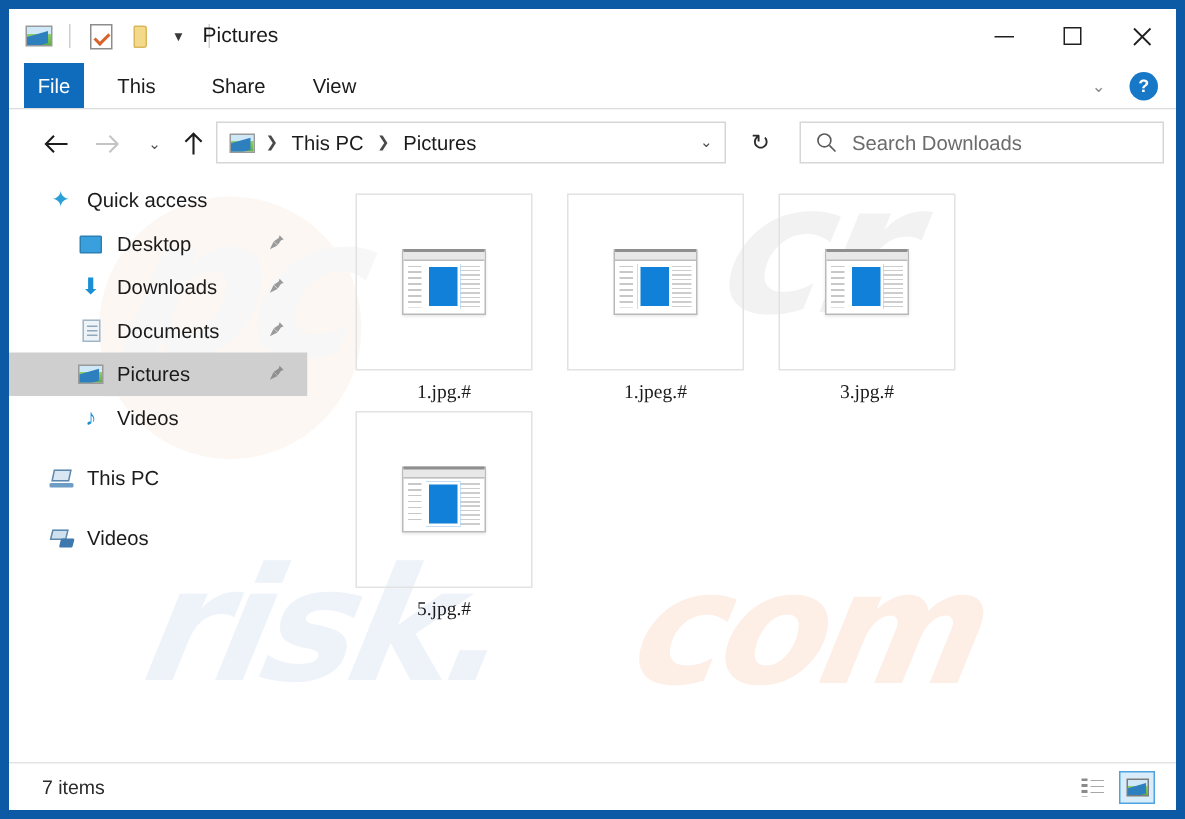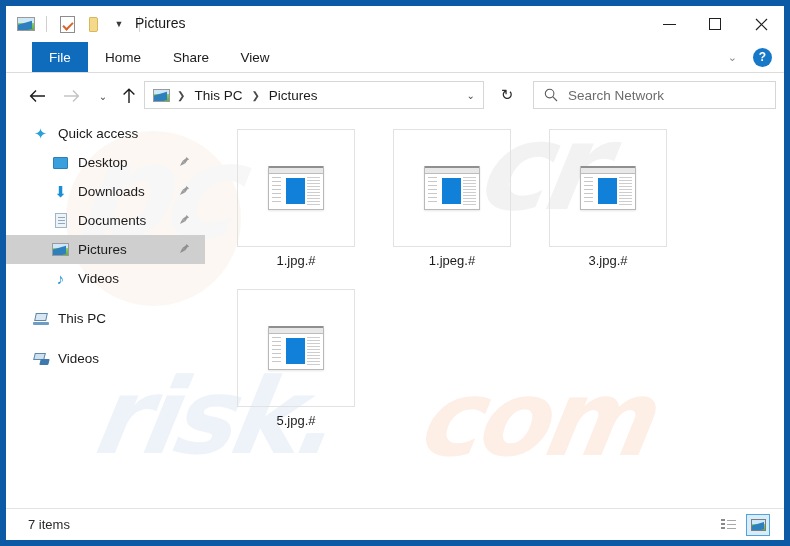--- a/index.html
+++ b/index.html
@@ -201,23 +201,23 @@
   .tab {
     display: flex; align-items: center; justify-content: center;
     font-size: 13.5px;
     color: #1b1b1b;
     padding: 0 16px;
     box-sizing: border-box;
   }
   .tab.file {
     background: #0f6cbd;
     color: #ffffff;
-    width: 56px;
+    width: 40px;
     padding: 0;
-    margin-left: 26px;
+    margin-left: 10px;
   }
   .tab.home { width: 70px; }
   .tab.share { width: 66px; }
   .tab.view { width: 62px; }
   #ribbon-right {
     position: absolute;
     right: 8px; top: 0;
     height: 30px;
     display: flex;
     align-items: center;
@@ -468,21 +468,22 @@
     left: 199px; top: 113px;
     width: 579px; height: 390px;
     z-index: 3;
     overflow: hidden;
   }
   .file-grid {
     position: relative;
     padding: 10px 0 0 21px;
     display: flex;
     flex-wrap: wrap;
-    gap: 16px;
+    gap: 1px;
+    font-family: Liberation Serif, serif;
   }
   .file-tile {
     width: 140px;
     margin: 0 0 4px 0;
     display: flex;
     flex-direction: column;
     align-items: center;
     box-sizing: border-box;
   }
   .thumb-box {
@@ -692,21 +693,21 @@
           <svg width="13" height="13" viewBox="0 0 13 13">
               <path d="M1 1 L12 12 M12 1 L1 12" stroke="#202020" stroke-width="1.2" fill="none"></path>
             </svg>
         </div>
       </div>
     </div>
 
     <div id="ribbon">
       <div id="ribbon-tabs">
         <div class="tab file">File</div>
-        <div class="tab home">Home</div>
+        <div class="tab home">This</div>
         <div class="tab share">Share</div>
         <div class="tab view">View</div>
       </div>
       <div id="ribbon-right">
         <div id="ribbon-expand">⌄</div>
         <div id="help-btn">?</div>
       </div>
     </div>
 
     <div id="nav-bar">
@@ -736,21 +737,21 @@
         <span id="addr-chevron">⌄</span>
       </div>
 
       <div id="refresh-btn">↻</div>
 
       <div id="search-box">
         <svg width="14" height="14" viewBox="0 0 14 14">
           <circle cx="5.6" cy="5.6" r="4.3" stroke="#5a5a5a" stroke-width="1.1" fill="none"></circle>
           <path d="M8.9 8.9 L13 13" stroke="#5a5a5a" stroke-width="1.1" fill="none"></path>
         </svg>
-        <span id="search-placeholder">Search Network</span>
+        <span id="search-placeholder">Search Downloads</span>
       </div>
     </div>
 
     <div id="sidebar">
 
       <div class="side-item lvl0">
         <span class="side-icon">
             <span class="ic-star">✦</span>
           </span>
         <span>Quick access</span>

